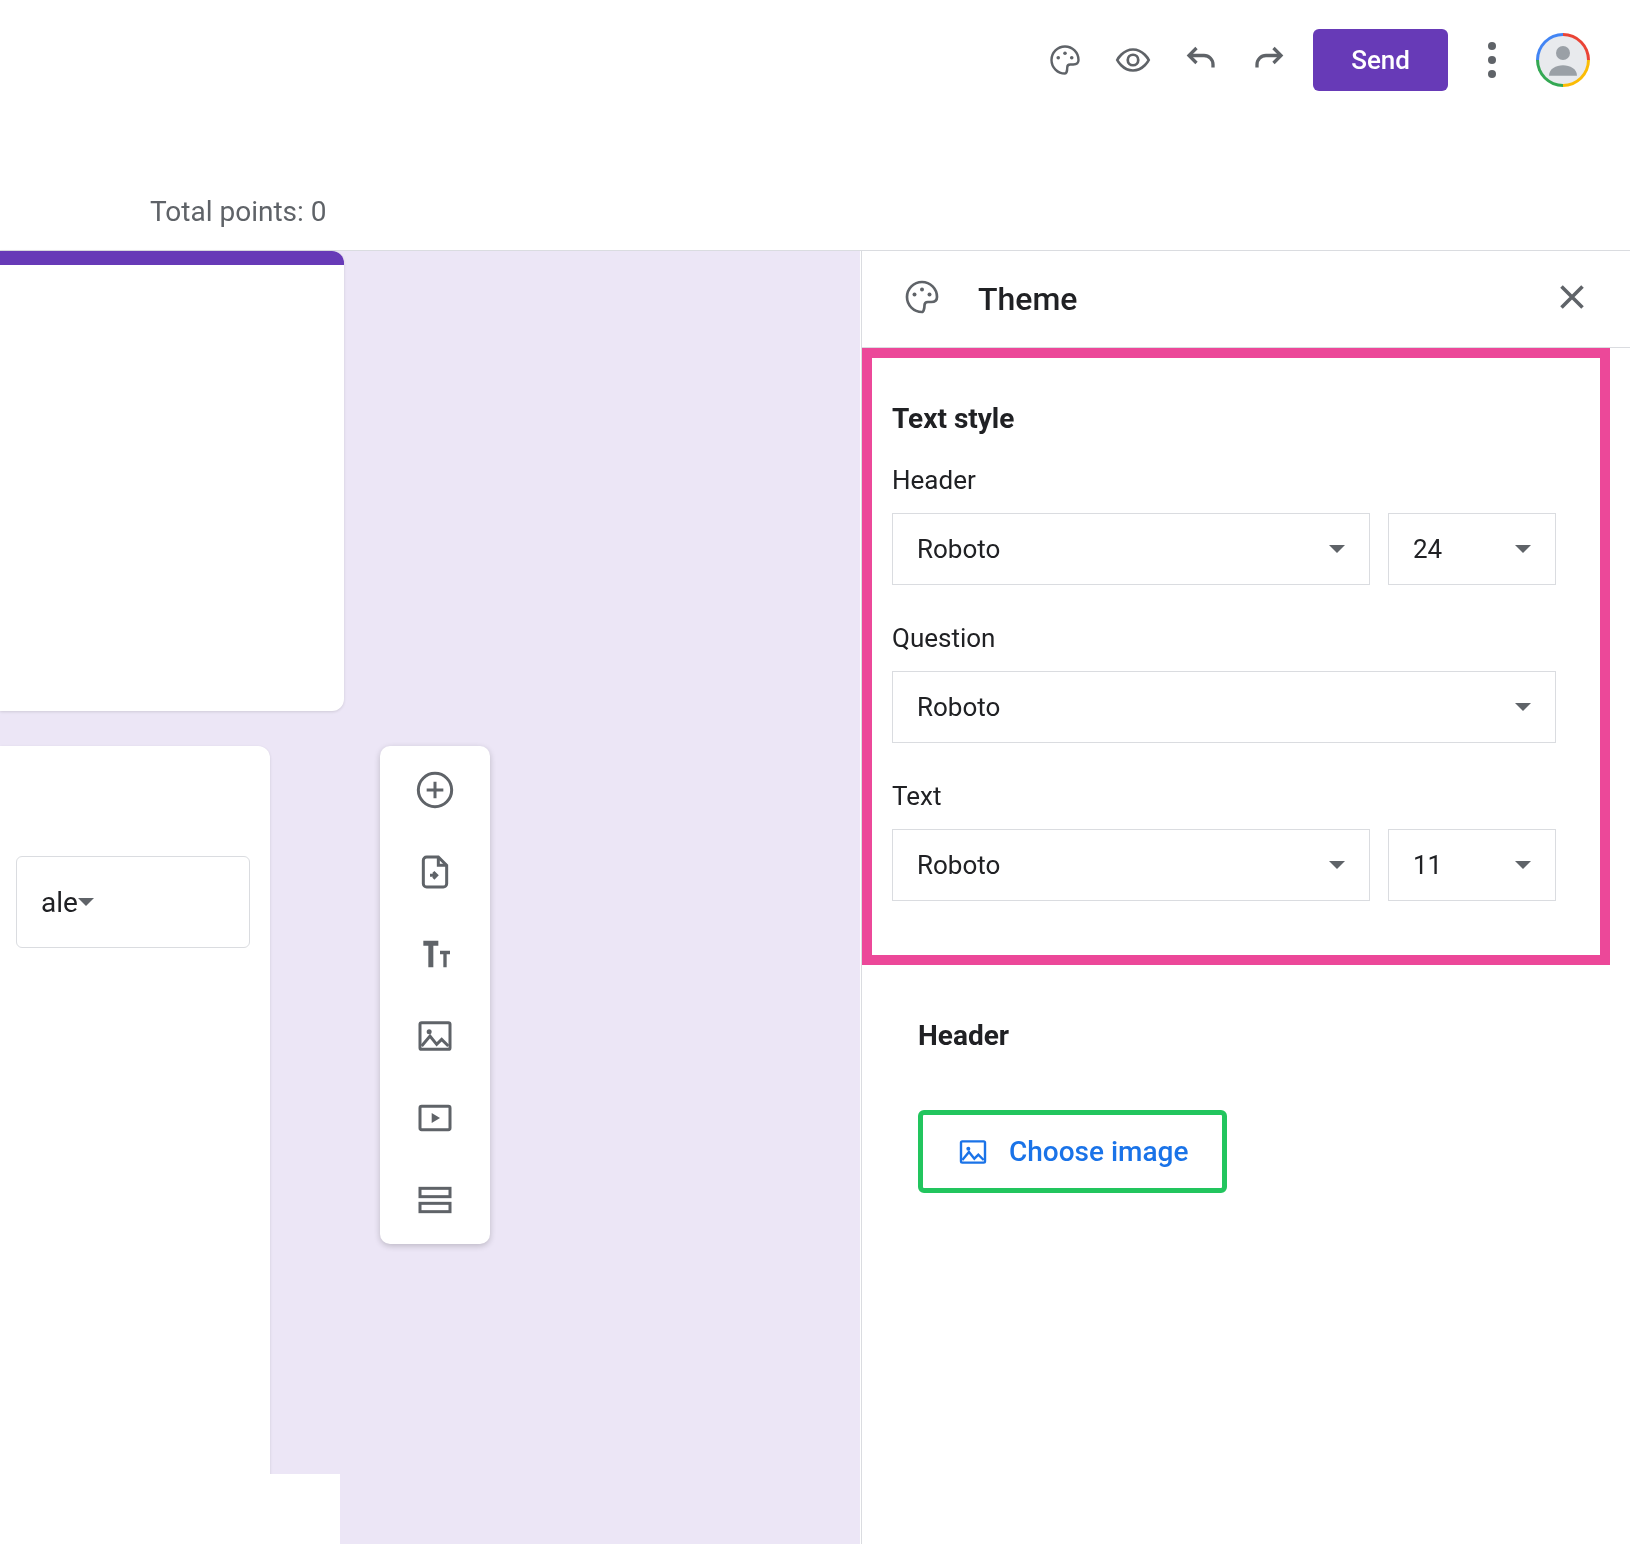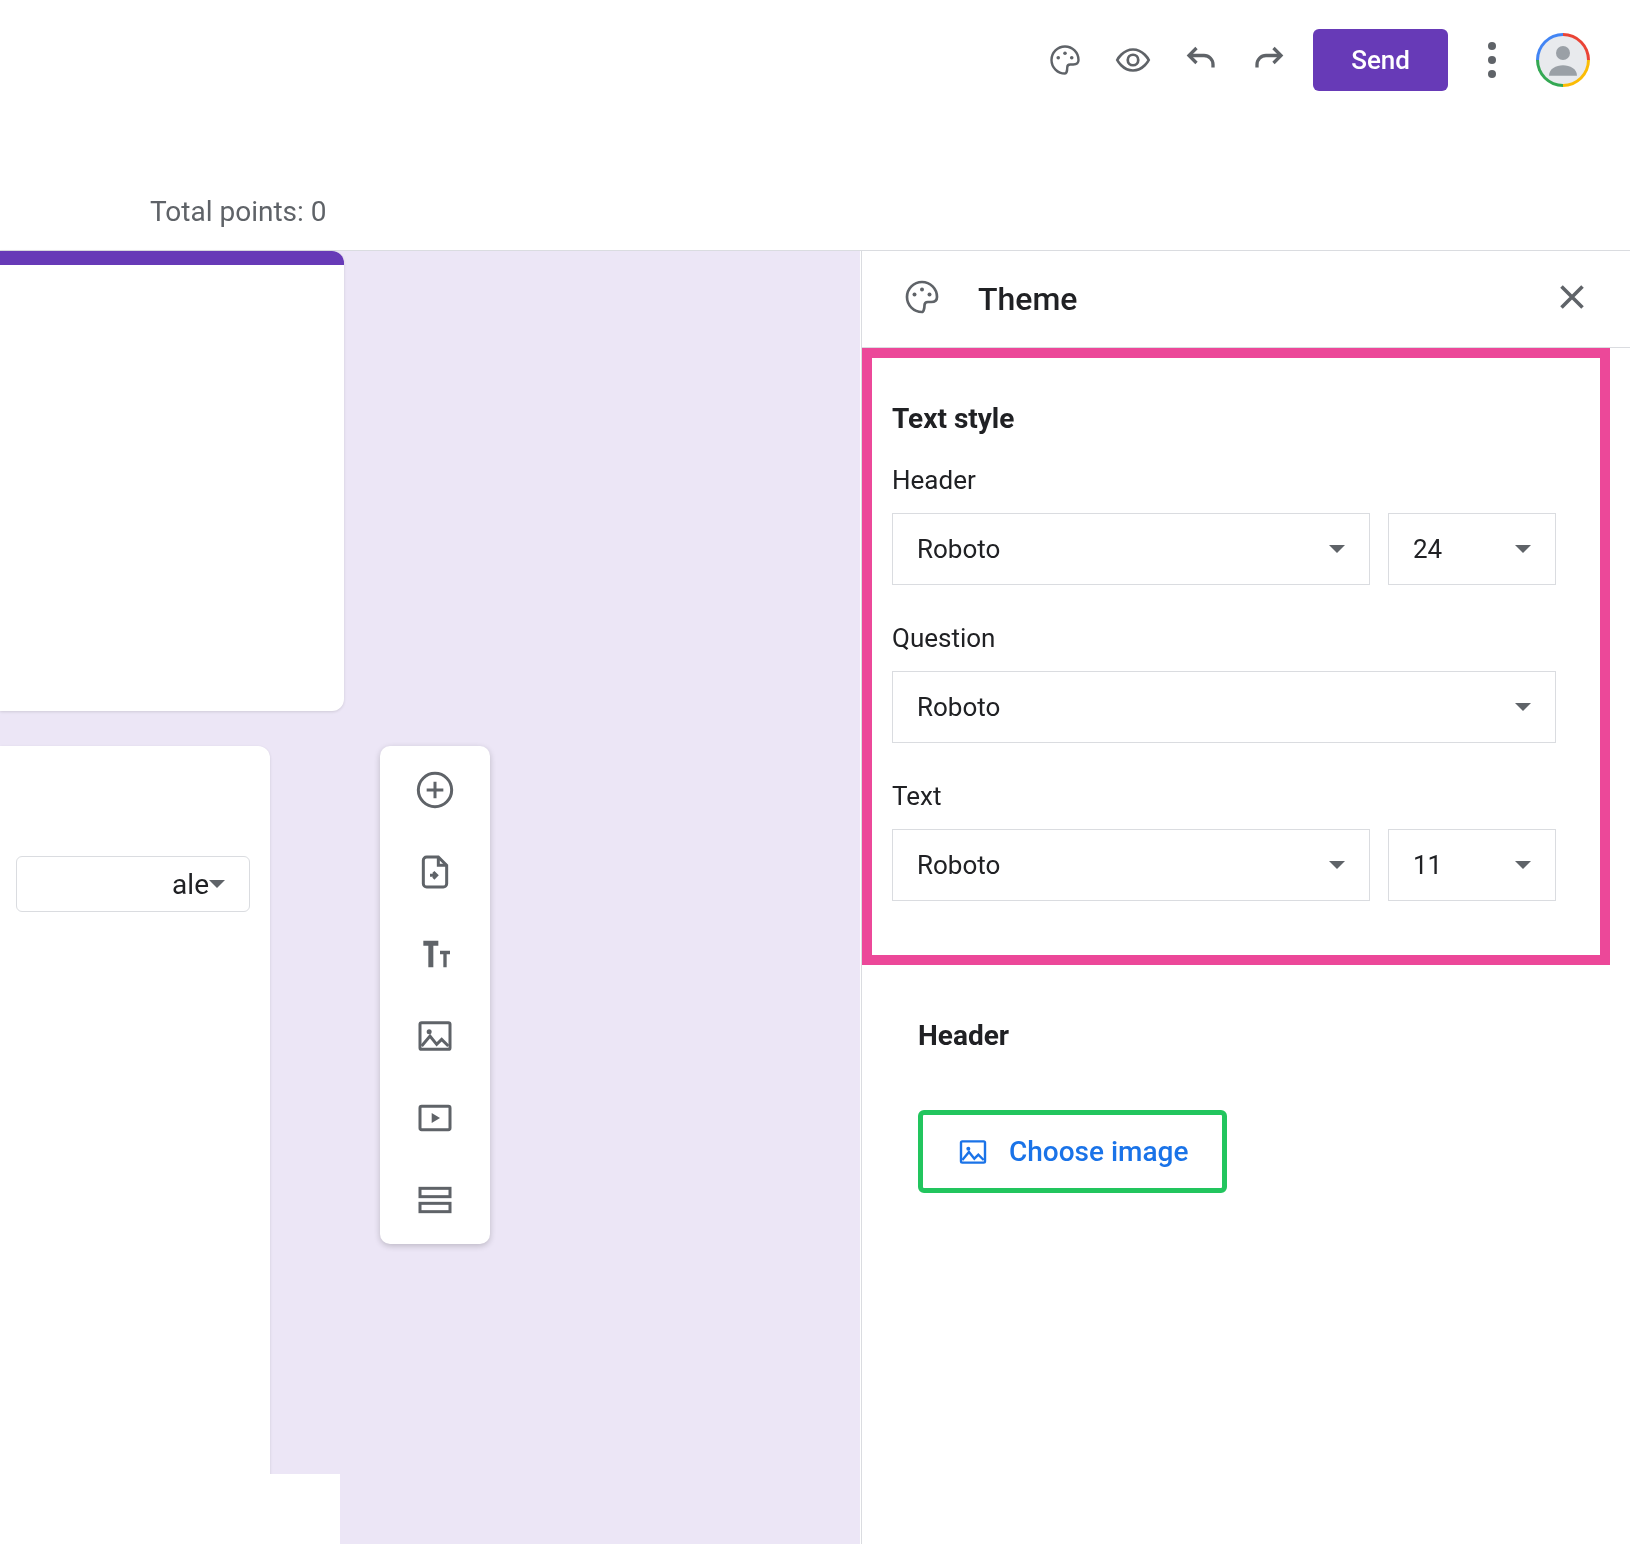--- a/index.html
+++ b/index.html
@@ -135,25 +135,25 @@
       height: 900px;
       background: #fff;
       border-radius: 0 12px 0 0;
       box-shadow: 0 1px 3px rgba(0,0,0,0.12);
       padding: 40px 0 0 0;
     }
     .question-select {
       margin: 70px 20px 0 16px;
       border: 1px solid #dadce0;
       border-radius: 6px;
-      height: 56px;
+      height: 92px;
       display: flex;
       align-items: center;
       padding: 0 24px;
-      justify-content: flex-end;
+      justify-content: flex-start;
       cursor: pointer;
     }
     .question-select span { font-size: 28px; color: #202124; }
     
     
     .side-toolbar {
       position: absolute;
       top: 495px;
       left: 380px;
       width: 110px;

